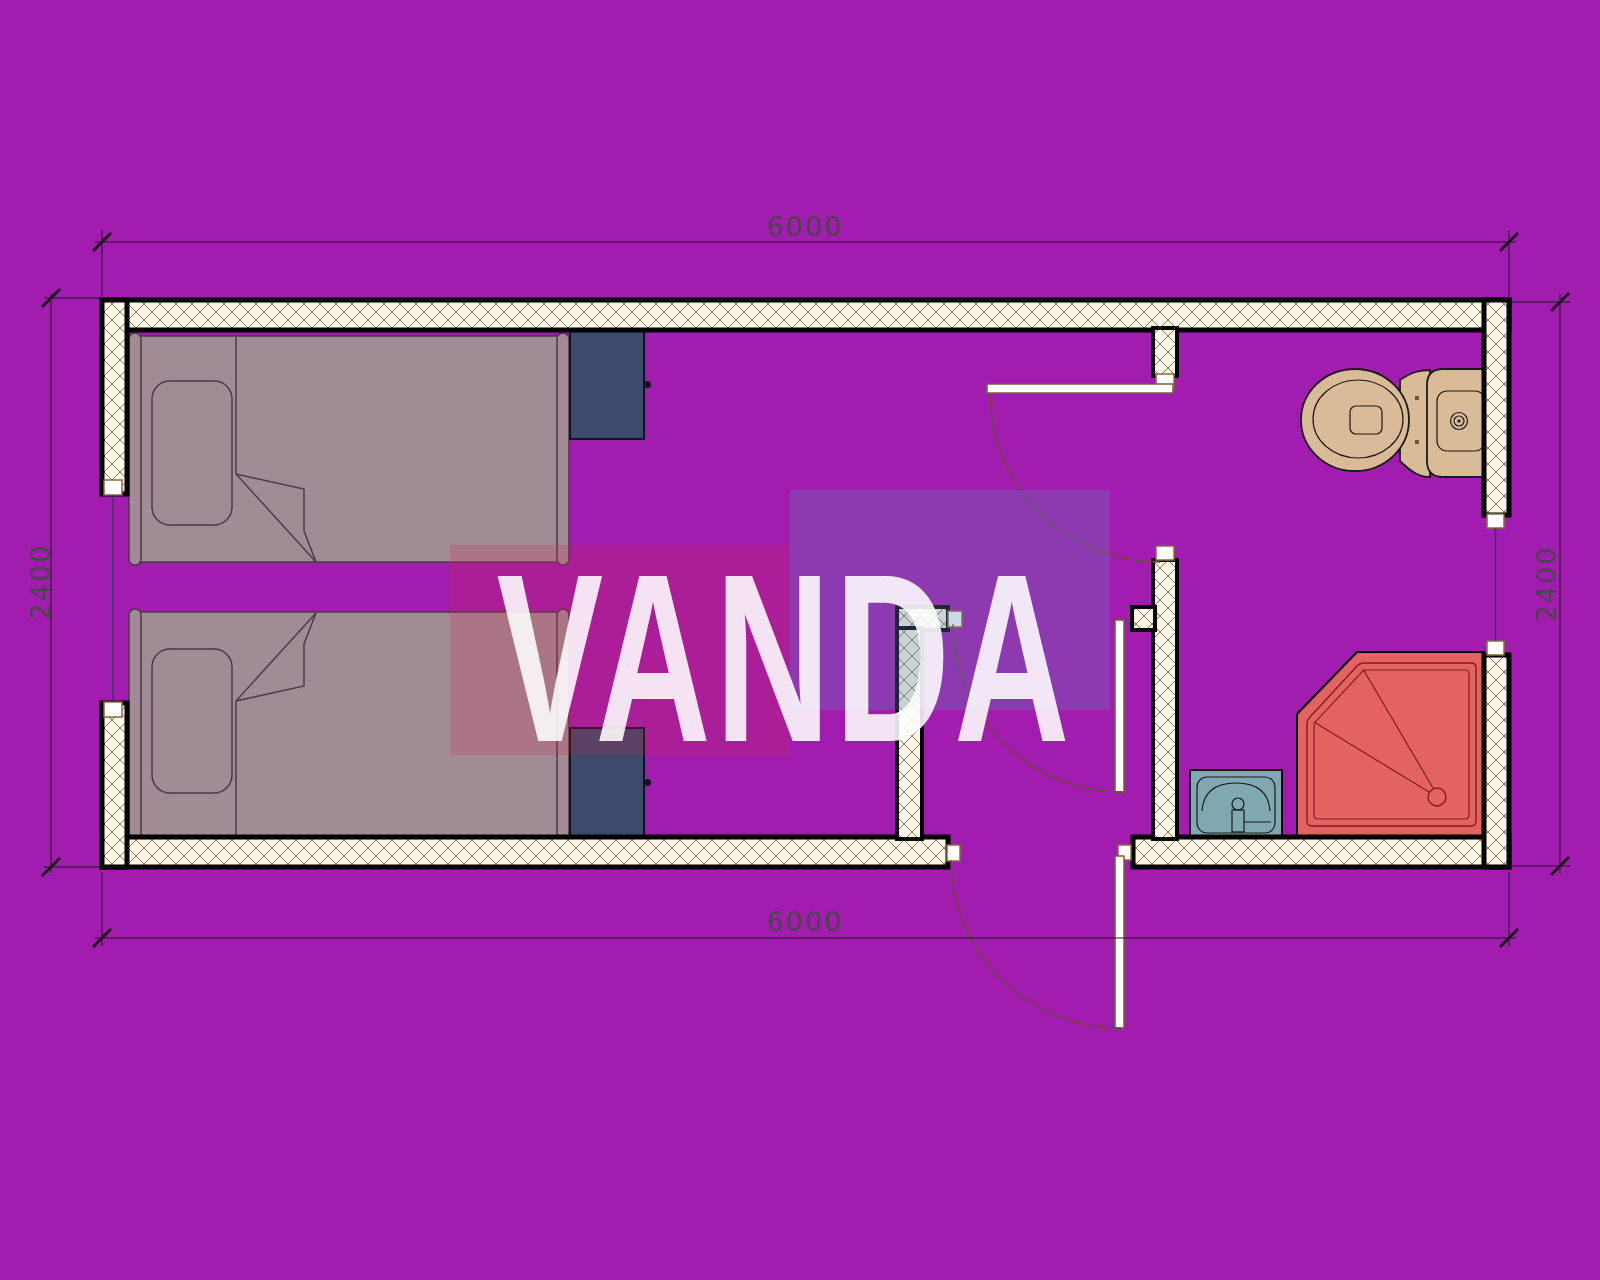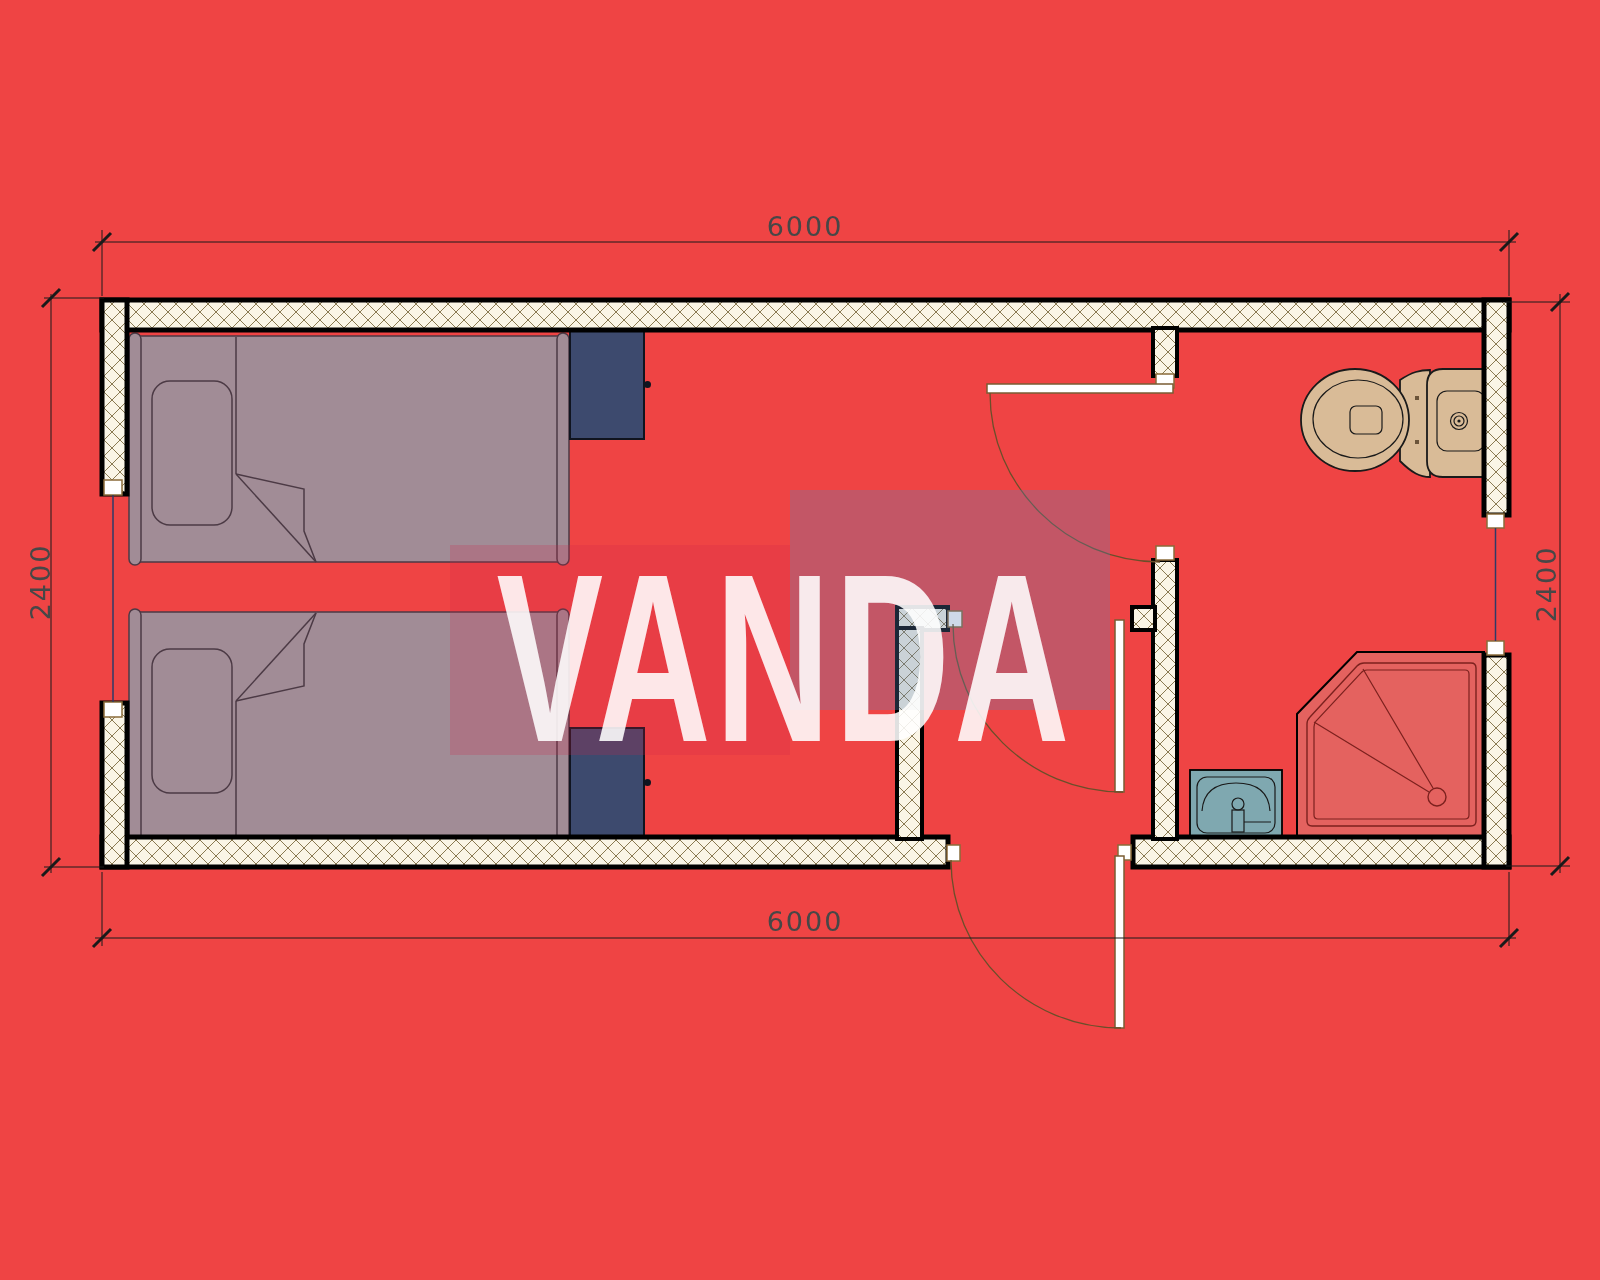--- a/index.html
+++ b/index.html
@@ -1,16 +1,16 @@
 <!DOCTYPE html>
 <html><head>
 <meta charset="utf-8">
 <style>
   html,body{margin:0;padding:0;background:#ffffff;}
-  .stage{position:relative;width:1600px;height:1280px;background:#ef4444;overflow:hidden;
+  .stage{position:relative;width:1600px;height:1280px;background:#a21caf;overflow:hidden;
          font-family:"Liberation Sans",sans-serif;}
   svg{display:block;}
   text{user-select:none;}
   .dimtext{font-family:"DejaVu Sans",sans-serif;font-weight:400;}
   .wm-text{font-family:"Liberation Sans",sans-serif;font-weight:bold;}
 </style>
 </head>
 <body>
 
 <div class="stage">

